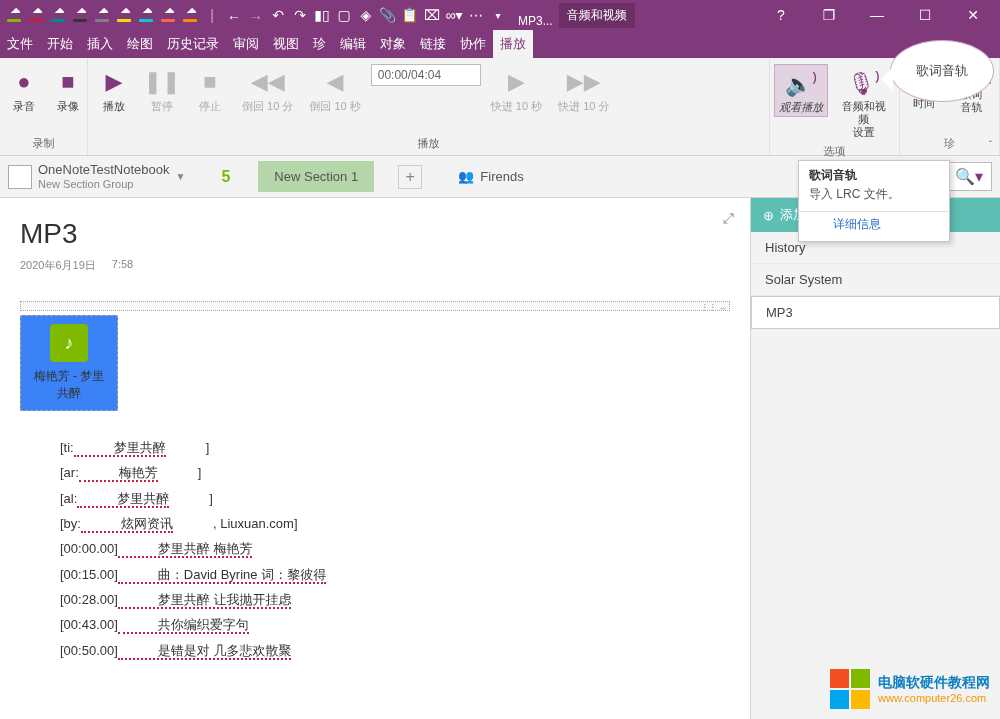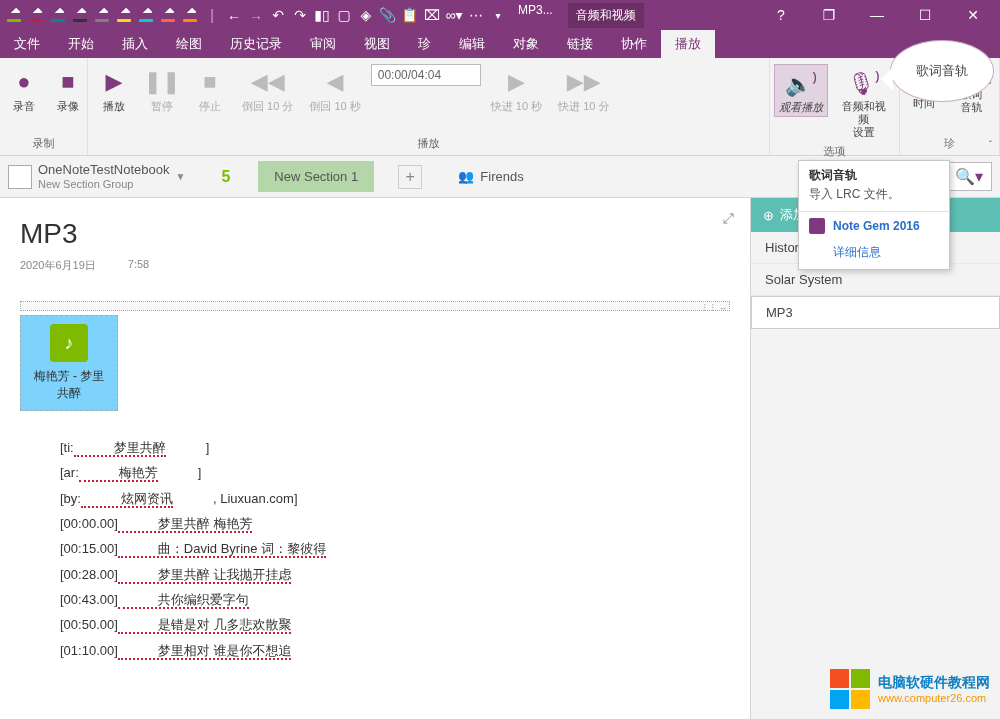--- a/index.html
+++ b/index.html
@@ -9,25 +9,25 @@
 .qat { display: flex; align-items: center; gap: 2px; padding-left: 4px; }
 .qat-item { width: 20px; height: 20px; display: flex; align-items: center; justify-content: center; font-size: 14px; }
 .pen { width: 18px; height: 18px; position: relative; }
 .pen::before { content: ""; position: absolute; bottom: 2px; left: 2px; width: 14px; height: 3px; border-radius: 1px; }
 .pen::after { content: ""; position: absolute; top: 2px; left: 6px; width: 6px; height: 12px; background: linear-gradient(135deg, #fff 40%, transparent 40%); transform: rotate(45deg); }
 .pen.c1::before { background: #7FBA00; } .pen.c2::before { background: #C41E3A; } .pen.c3::before { background: #008B8B; }
 .pen.c4::before { background: #333; } .pen.c5::before { background: #808080; } .pen.c6::before { background: #FFD700; }
 .pen.c7::before { background: #00CED1; } .pen.c8::before { background: #FF6347; } .pen.c9::before { background: #FF8C00; }
 .tb-right { margin-left: auto; display: flex; align-items: center; gap: 2px; padding-right: 4px; }
 .tb-btn { width: 46px; height: 30px; display: flex; align-items: center; justify-content: center; color: #fff; font-size: 14px; }
-.tb-title { display: flex; align-items: flex-start; gap: 15px; margin-left: 10px; }
+.tb-title { display: flex; align-items: flex-end; gap: 6px; margin-left: 10px; }
 .tab-ctx { background: #6B2F66; padding: 4px 8px; font-size: 12px; color: #fff; }
 
 .menubar { height: 28px; background: #80397B; display: flex; align-items: stretch; color: #fff; font-size: 13px; }
-.menu-item { padding: 0 14px; display: flex; align-items: center; }
+.menu-item { padding: 0 7px; display: flex; align-items: center; }
 .menu-item.active { background: #F3F3F3; color: #80397B; }
 
 .ribbon { height: 98px; background: #F3F3F3; border-bottom: 1px solid #D4D4D4; display: flex; position: relative; }
 .rib-group { display: flex; flex-direction: column; border-right: 1px solid #E1E1E1; padding: 2px 4px; }
 .rib-content { flex: 1; display: flex; align-items: flex-start; gap: 4px; padding-top: 4px; }
 .rib-label { font-size: 11px; color: #666; text-align: center; padding: 2px 0; position: relative; }
 .rib-btn { display: flex; flex-direction: column; align-items: center; justify-content: center; padding: 2px 6px; min-width: 40px; position: relative; }
 .rib-btn.wide { min-width: 56px; }
 .rib-icon { width: 32px; height: 32px; display: flex; align-items: center; justify-content: center; font-size: 22px; color: #80397B; }
 .rib-icon.disabled { color: #BBB; }
@@ -46,26 +46,26 @@
 .tab { padding: 8px 16px; font-size: 13px; color: #555; display: flex; align-items: center; gap: 6px; }
 .tab.active { background: #B5D6A9; }
 .tab-add { width: 24px; height: 24px; border: 1px solid #CCC; display: flex; align-items: center; justify-content: center; margin-left: 4px; color: #888; }
 .search-box { margin-left: auto; margin-right: 8px; display: flex; align-items: center; border: 1px solid #BBB; background: #fff; }
 .search-box input { border: none; padding: 4px 6px; font-size: 12px; width: 30px; outline: none; color: #888; }
 .search-btn { padding: 4px 8px; border-left: 1px solid #BBB; color: #80397B; }
 
 .workspace { display: flex; height: 521px; }
 .page-area { flex: 1; background: #fff; position: relative; padding: 20px 20px; overflow: hidden; }
 .page-title { font-size: 28px; color: #333; font-weight: 300; margin-top: 0px; }
-.page-date { font-size: 11px; color: #888; margin-top: 8px; display: flex; gap: 32px; }
+.page-date { font-size: 11px; color: #888; margin-top: 8px; display: flex; gap: 16px; }
 .fullscreen-icon { position: absolute; right: 16px; top: 12px; color: #888; font-size: 14px; }
 .content-block { margin-top: 20px; position: relative; }
 .block-handle { position: absolute; top: -8px; left: 0; right: 0; height: 10px; border: 1px dotted #AAA; background: #F8F8F8; }
 .block-grip { position: absolute; right: 2px; top: 1px; font-size: 8px; color: #888; }
-.mp3-tile { display: inline-block; border: 1px dashed #AAA; padding: 8px; text-align: center; background: #7dd3fc; }
+.mp3-tile { display: inline-block; border: 1px dashed #AAA; padding: 8px; text-align: center; background: #3b82f6; }
 .mp3-img { width: 38px; height: 38px; background: #7FBA00; border-radius: 4px; margin: 0 auto 6px; display: flex; align-items: center; justify-content: center; color: #fff; font-size: 9px; position: relative; }
 .mp3-img::before { content: "♪"; font-size: 18px; color: #fff; }
 .mp3-label { font-size: 12px; color: #333; max-width: 80px; }
 .lyric-lines { margin-top: 24px; font-size: 13px; color: #333; line-height: 1.95; }
 .lyric-lines span { border-bottom: 2px dotted #C41E3A; padding-left: 40px; }
 .lyric-lines .plain { border: none; }
 
 .side-panel { width: 250px; background: #F3F3F3; border-left: 1px solid #D4D4D4; display: flex; flex-direction: column; }
 .add-page-bar { background: #5DBEB3; color: #fff; padding: 8px 12px; font-size: 13px; display: flex; align-items: center; gap: 6px; }
 .page-item { padding: 8px 14px; font-size: 13px; color: #444; border-bottom: 1px solid #E8E8E8; }
@@ -251,24 +251,20 @@
   <span class="collapse-arrow">ˇ</span>
 </div>
 
 <div class="callout">
   <span>歌词音轨</span>
 </div>
 
 <div class="tooltip-pop">
   <div class="tt-title">歌词音轨</div>
   <div class="tt-desc">导入 LRC 文件。</div>
-  <div class="tt-row">
-    <div class="tt-icon"></div>
-    <span class="tt-link">Note Gem 2016</span>
-  </div>
   <div class="tt-more">详细信息</div>
 </div>
 
 <div class="nav-area">
   <div class="nb-info">
     <div class="nb-icon"></div>
     <div class="nb-text">
       <div>OneNoteTestNotebook</div>
       <div style="font-size:11px;color:#888;">New Section Group</div>
     </div>
@@ -301,27 +297,27 @@
           <span class="block-grip">⋮⋮ ↔</span>
         </div>
       <div style="padding-top:6px;">
         <div class="mp3-tile">
           <div class="mp3-img"></div>
           <div class="mp3-label">梅艳芳 - 梦里共醉</div>
         </div>
         <div class="lyric-lines" id="lyrics-container">
             <div><span class="plain">[ti:</span><span>梦里共醉</span><span class="plain">]</span></div>
             <div><span class="plain">[ar:</span><span>梅艳芳</span><span class="plain">]</span></div>
+            <div><span class="plain">[al:</span><span>梦里共醉</span><span class="plain">]</span></div>
             <div><span class="plain">[by:</span><span>炫网资讯</span><span class="plain">, Liuxuan.com]</span></div>
             <div><span class="plain">[00:00.00]</span><span>梦里共醉 梅艳芳</span><span class="plain"></span></div>
             <div><span class="plain">[00:15.00]</span><span>曲：David Byrine  词：黎彼得</span><span class="plain"></span></div>
             <div><span class="plain">[00:28.00]</span><span>梦里共醉 让我抛开挂虑</span><span class="plain"></span></div>
             <div><span class="plain">[00:43.00]</span><span>共你编织爱字句</span><span class="plain"></span></div>
             <div><span class="plain">[00:50.00]</span><span>是错是对 几多悲欢散聚</span><span class="plain"></span></div>
-            <div><span class="plain">[01:10.00]</span><span>梦里相对 谁是你不想追</span><span class="plain"></span></div>
           </div>
       </div>
     </div>
   </div>
 
   <div class="side-panel">
     <div class="add-page-bar">
       <span>⊕</span>
       <span>添加</span>
     </div>

